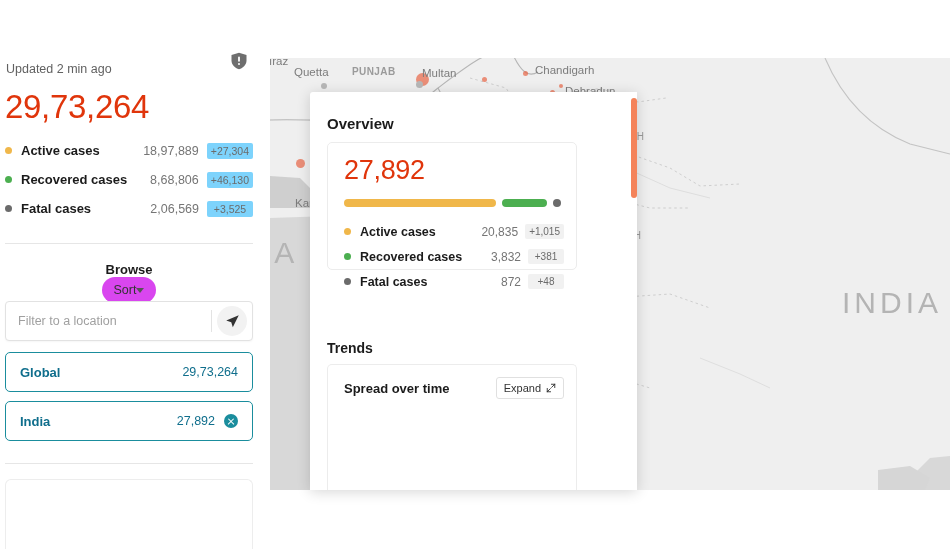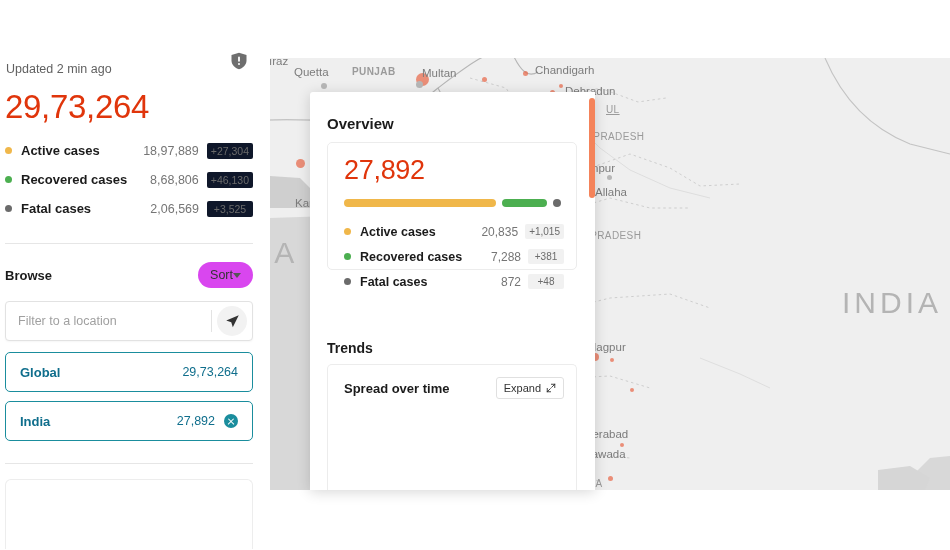--- a/index.html
+++ b/index.html
@@ -51,27 +51,27 @@
   .big-total {
     position: absolute; left: 5px; top: 88px;
     font-size: 33px; color: #e0350b; font-weight: 400; letter-spacing: -0.3px;
   }
   .stat-rows { position: absolute; left: 5px; top: 136px; width: 248px; }
   .srow { display: flex; align-items: center; height: 29px; }
   .sdot { width: 7px; height: 7px; border-radius: 50%; margin-right: 9px; flex: 0 0 auto; }
   .slabel { font-size: 13px; color: #1b1b1b; font-weight: 700; flex: 1 1 auto; }
   .sval { font-size: 12.5px; color: #757575; margin-right: 8px; }
   .sdelta {
-    font-size: 10.5px; color: #6b6b6b; background: #0f172a;
+    font-size: 10.5px; color: #6b6b6b; background: #7dd3fc;
     padding: 2px 4px; border-radius: 2px; min-width: 46px; text-align: center;
   }
   .divider { position: absolute; left: 5px; top: 243px; width: 248px; height: 1px; background: #e6e6e6; }
   .browse-row {
     position: absolute; left: 5px; top: 262px; width: 248px;
-    display: flex; align-items: center; justify-content: space-between;
+    display: flex; align-items: center; justify-content: space-between; flex-direction: column;
   }
   .browse-title { font-size: 13px; font-weight: 700; color: #1b1b1b; }
   .sort-btn {
     background: #d946ef; border: none; border-radius: 14px;
     padding: 6px 12px; font-size: 12.5px; color: #333;
     display: flex; align-items: center; gap: 0; cursor: pointer;
     font-family: "Liberation Sans", sans-serif;
   }
   .caret { width: 0; height: 0; border-left: 4px solid transparent; border-right: 4px solid transparent; border-top: 5px solid #555; }
 
@@ -116,21 +116,21 @@
 
   .divider2 { position: absolute; left: 5px; top: 463px; width: 248px; height: 1px; background: #e6e6e6; }
   .empty-card {
     position: absolute; left: 5px; top: 479px; width: 248px; height: 70px;
     border: 1px solid #ededed; border-top-left-radius: 6px; border-top-right-radius: 6px;
     background: #fff; border-bottom: none;
   }
 
   
   .flyout {
-    position: absolute; left: 310px; top: 92px; width: 285px; height: 398px;
+    position: absolute; left: 310px; top: 92px; width: 327px; height: 398px;
     background: #ffffff; border-radius: 3px 0 0 0;
     box-shadow: 0 2px 14px rgba(0,0,0,.16);
     z-index: 20; overflow: hidden;
   }
   .flyout-scroll {
     position: absolute; right: 0; top: 6px; width: 6px; height: 100px;
     background: #f4835a; border-radius: 3px; cursor: pointer;
   }
   .fly-title {
     position: absolute; left: 17px; top: 23px;
@@ -409,21 +409,21 @@
       <div class="ov-rows" id="ov-rows">
           <div class="ov-row">
             <span class="ov-dot" style="background:#f0b74a"></span>
             <span class="ov-label">Active cases</span>
             <span class="ov-val">20,835</span>
             <span class="ov-delta">+1,015</span>
           </div>
           <div class="ov-row">
             <span class="ov-dot" style="background:#4caf50"></span>
             <span class="ov-label">Recovered cases</span>
-            <span class="ov-val">7,288</span>
+            <span class="ov-val">3,832</span>
             <span class="ov-delta">+381</span>
           </div>
           <div class="ov-row">
             <span class="ov-dot" style="background:#6b6b6b"></span>
             <span class="ov-label">Fatal cases</span>
             <span class="ov-val">872</span>
             <span class="ov-delta">+48</span>
           </div>
         </div>
     </div>

